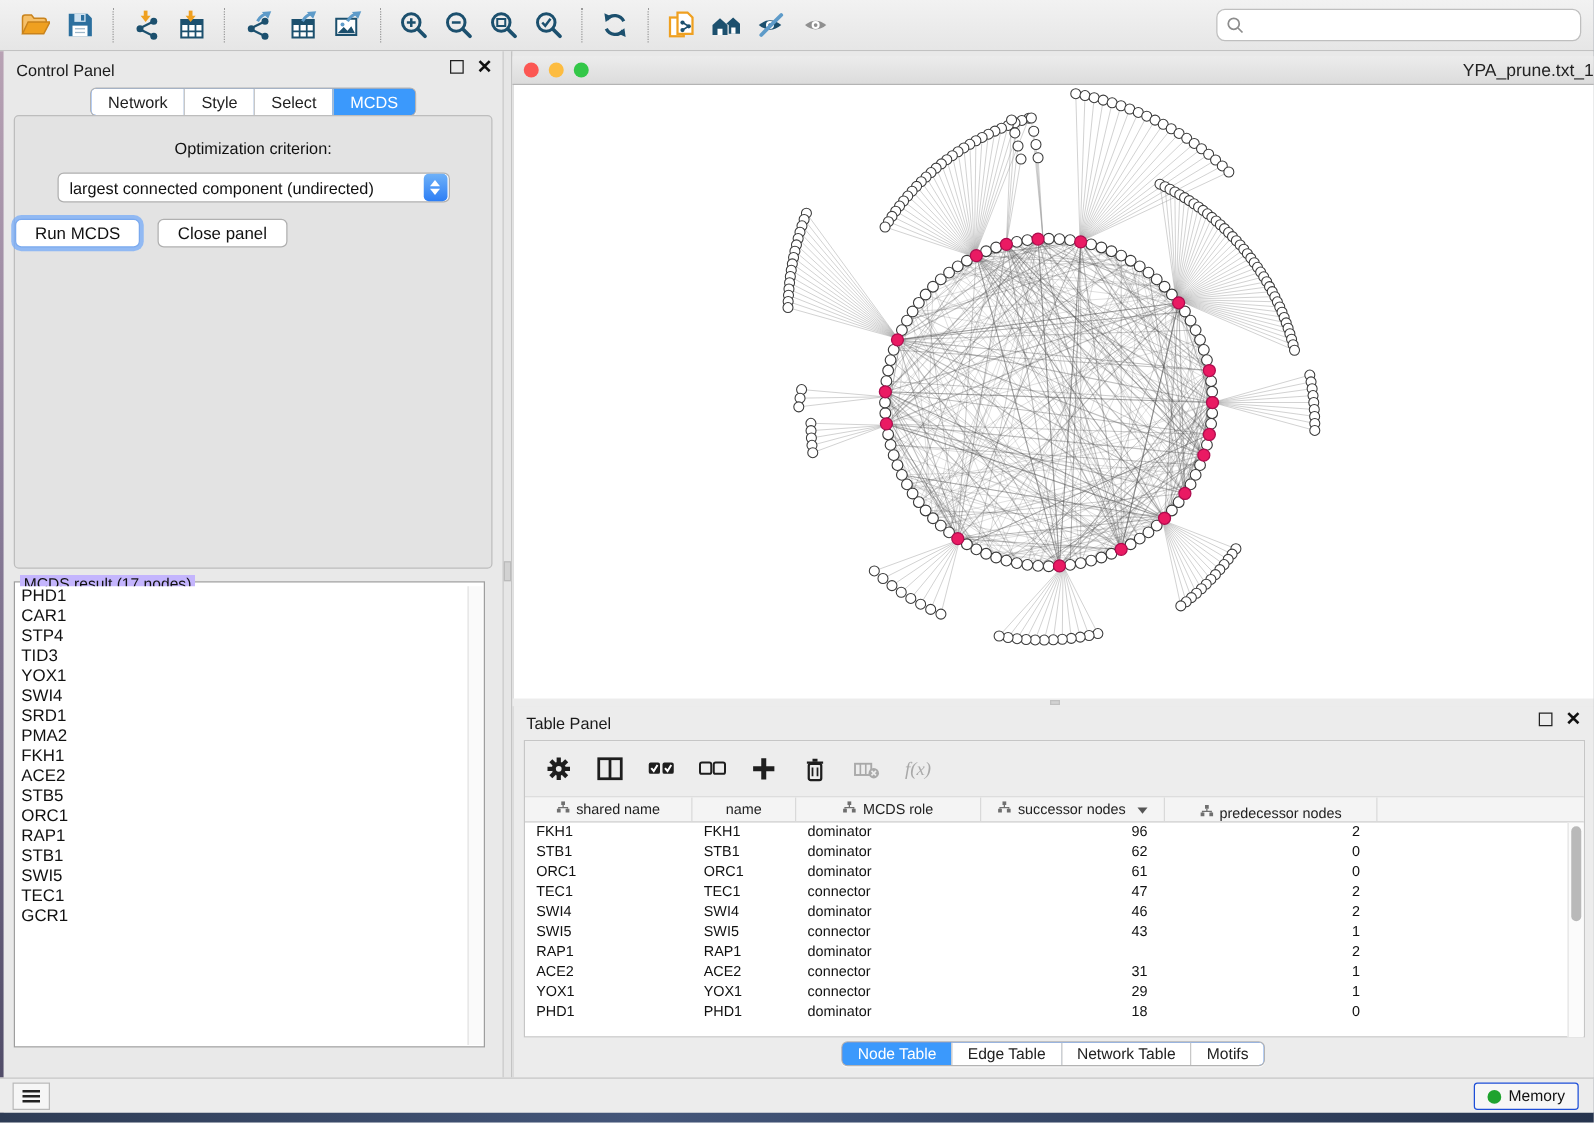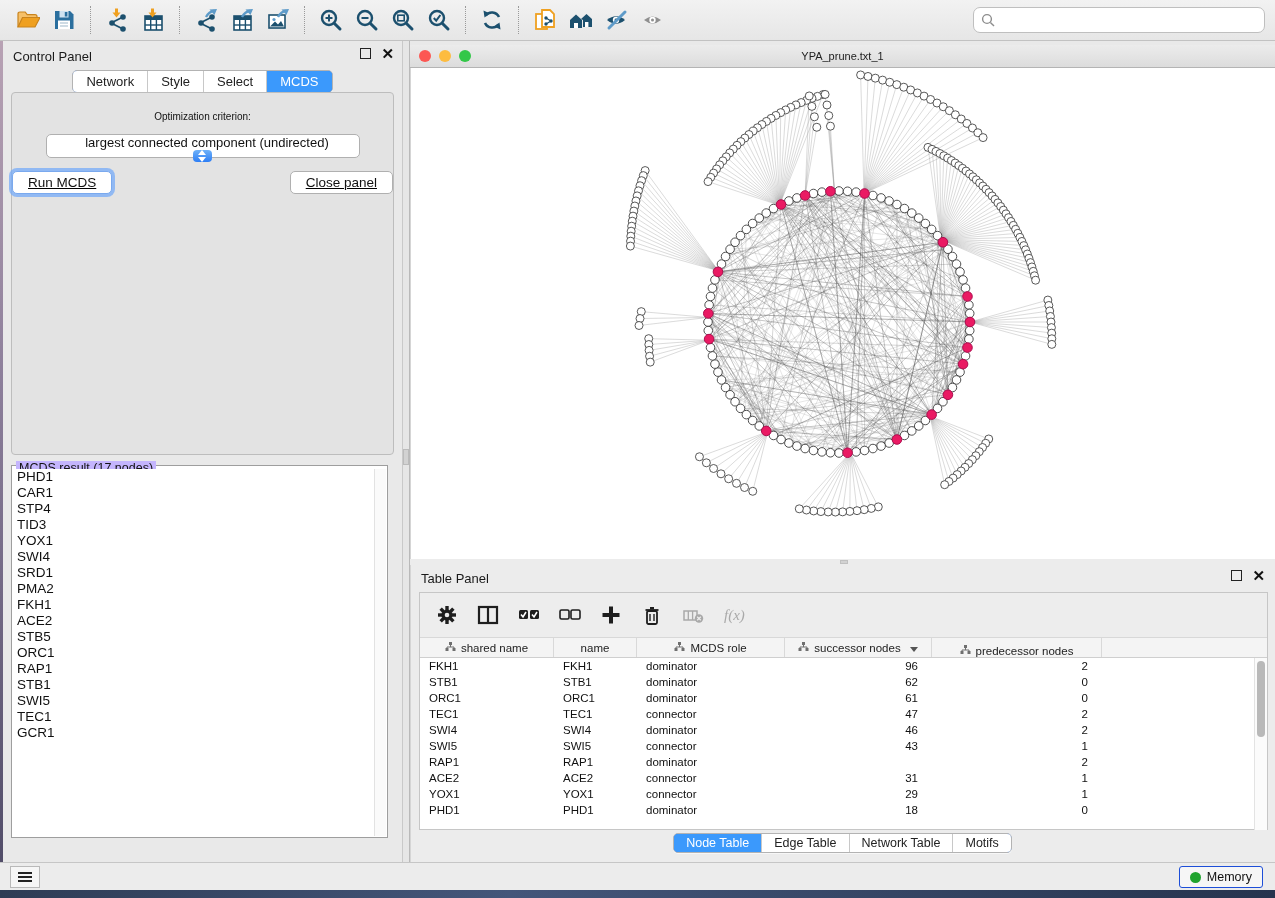--- a/index.html
+++ b/index.html
@@ -32,30 +32,30 @@
 
   .seg { display:flex; border:1px solid #b3b3b3; border-radius:5px; overflow:hidden;
     background:#3b82f6; box-shadow:0 1px 0 rgba(255,255,255,.6); }
   .seg-item { padding:3px 13px; font-size:13px; color:#222; background:#fff; border-left:1px solid #c8c8c8; cursor:default; }
   .seg-item:first-child { border-left:none; }
   .seg-item.active { background:#3b99fc; color:#fff; }
   .cp-tabs { position:absolute; left:0; top:29px; width:100%; display:flex; justify-content:center; }
 
   .cp-pane { position:absolute; left:8px; top:51px; width:383px; height:363px;
     background:#e3e3e3; border:1px solid #bdbdbd; border-radius:4px; }
-  .opt-label { text-align:center; margin-top:18px; font-size:10px; color:#111; }
+  .opt-label { text-align:center; margin-top:18px; font-size:13px; color:#111; }
   .dropdown { margin:12px auto 0; width:314px; height:24px; background:#fff; border:1px solid #b0b0b0;
-    border-radius:5px; display:flex; align-items:center; position:relative;flex-direction:column; }
+    border-radius:5px; display:flex; align-items:center; position:relative; }
   .dropdown .dd-text { flex:1; font-size:13px; padding-left:9px; color:#111; white-space:nowrap; }
   .dd-stepper { width:19px; height:22px; margin-right:1px; border-radius:4px;
     background:linear-gradient(#6eb1f8,#2d7ef5); display:flex; flex-direction:column;
     align-items:center; justify-content:center; gap:2px; }
   .dd-stepper .up { width:0; height:0; border-left:4px solid transparent; border-right:4px solid transparent; border-bottom:5px solid #fff; }
   .dd-stepper .down { width:0; height:0; border-left:4px solid transparent; border-right:4px solid transparent; border-top:5px solid #fff; }
-  .btn-row { display:flex; justify-content:space-between; gap:14px; margin-top:13px;text-decoration:underline; }
+  .btn-row { display:flex; justify-content:flex-start; gap:14px; margin-top:13px; }
   .mac-btn { font-family:inherit; font-size:13.5px; padding:3px 15px; background:#fff;
     border:1px solid #b0b0b0; border-radius:5px; color:#111; }
   .mac-btn.focused { box-shadow:0 0 0 3px rgba(118,171,248,.75); border-color:#7aa9ee; }
 
   .mcds-fieldset { position:absolute; left:8px; top:424px; width:377px; height:373px;
     border:1px solid #9e9e9e; background:#fff; margin:0; padding:0; }
   .mcds-legend { font-size:12.5px; color:#111; margin-left:4px; padding:0 3px; background:transparent; }
   .mcds-list { position:absolute; left:1px; top:3px; right:13px; bottom:1px; overflow:hidden; background:#fff; }
   .mcds-item { font-size:13.5px; color:#111; line-height:16px; padding-left:4px; }
   .mcds-scroll { position:absolute; right:1px; top:3px; width:12px; bottom:1px; background:#fafafa; border-left:1px solid #e2e2e2; }
@@ -67,21 +67,21 @@
   .hsplit { position:absolute; left:410px; top:559px; width:865px; height:6px; background:#ececec; }
   .hsplit .grip { position:absolute; left:430px; top:1px; width:8px; height:4px; background:#d2d2d2; border:1px solid #c0c0c0; }
 
   
   .right-bg { position:absolute; left:410px; top:41px; width:865px; height:821px; background:#e9e9e9; }
   .net-titlebar { position:absolute; left:410px; top:45px; width:865px; height:23px;
     background:linear-gradient(#ececec,#dcdcdc); border-bottom:1px solid #b4b4b4;
     display:flex; align-items:center; }
   .traffic { display:flex; gap:8px; margin-left:9px; }
   .light { width:12px; height:12px; border-radius:50%; }
-  .net-title { position:absolute; left:0; right:0; text-align:center; font-size:11px; color:#222; }
+  .net-title { position:absolute; left:0; right:0; text-align:right; font-size:14px; color:#222; }
   .net-canvas { position:absolute; left:410px; top:68px; width:865px; height:491px; background:#fff;
     border-left:1px solid #d5d5d5; }
 
   
   .table-panel { position:absolute; left:410px; top:565px; width:865px; height:297px;
     background:#ececec; border-left:1px solid #d5d5d5; }
   .tp-title { position:absolute; left:10px; top:6px; font-size:13px; color:#1a1a1a; }
   .tp-btns { position:absolute; right:10px; top:5px; display:flex; gap:10px; align-items:center; }
   .tp-box { position:absolute; left:8px; top:27px; width:849px; height:238px;
     background:#fff; border:1px solid #c6c6c6; }

